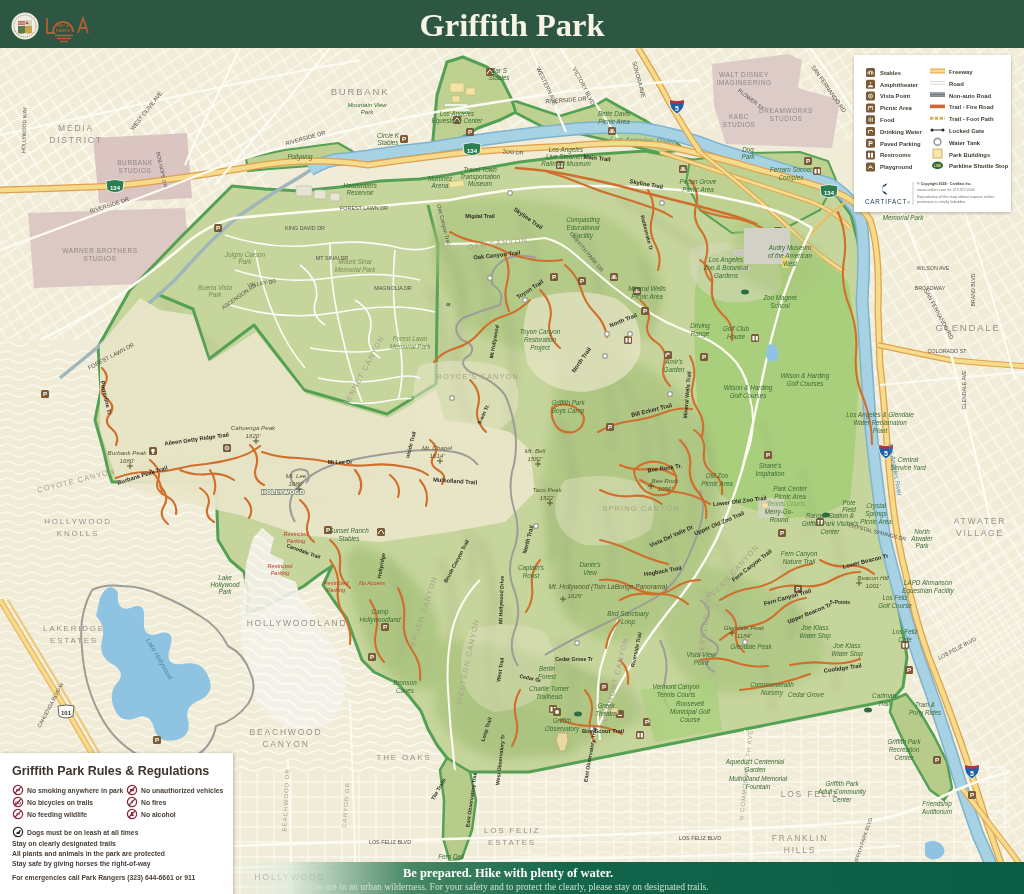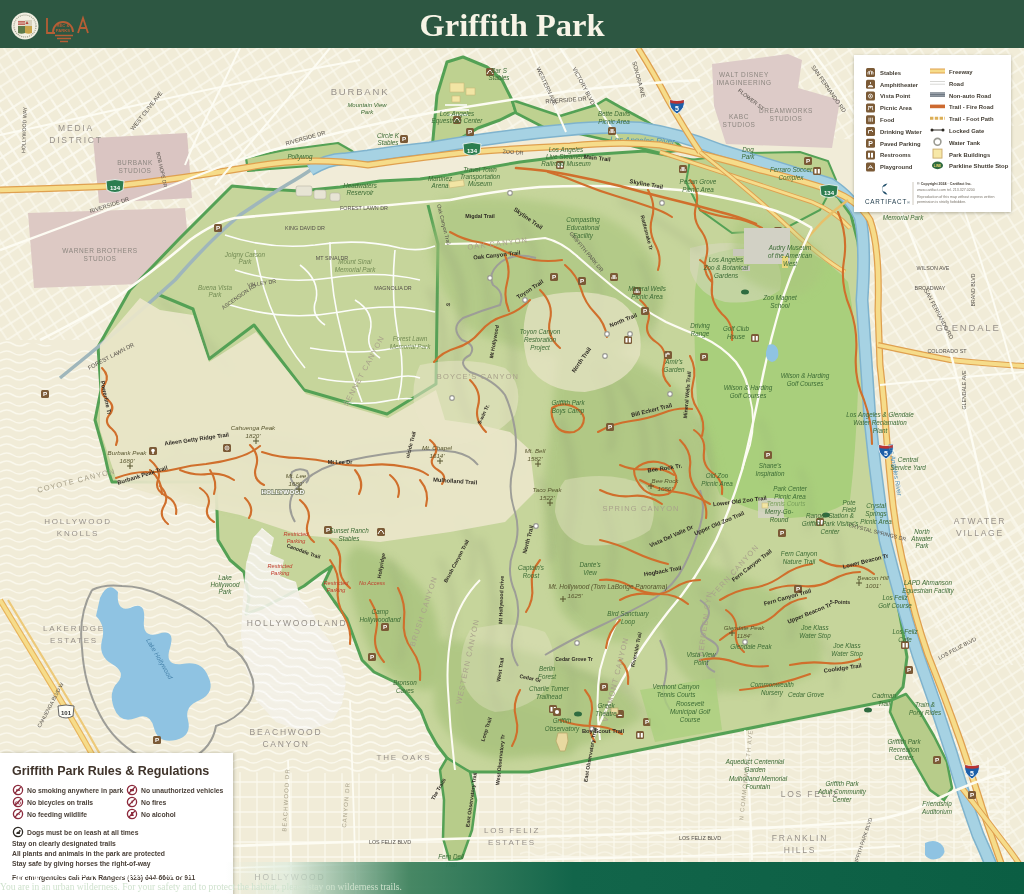--- a/index.html
+++ b/index.html
@@ -2,21 +2,21 @@
 <html><head>
 <meta charset="utf-8">
 <style>
 html,body{margin:0;padding:0;width:1024px;height:894px;overflow:hidden;background:#f1ecd8;font-family:"Liberation Sans",sans-serif;}
 #page{position:relative;width:1024px;height:894px;}
 #mapsvg{position:absolute;left:0;top:0;}
 #header{position:absolute;left:0;top:0;width:1024px;height:48px;background:#2d5742;z-index:20;}
 #title{position:absolute;left:0;top:7px;width:1024px;text-align:center;font-family:"Liberation Serif",serif;font-weight:bold;font-size:32.5px;color:#f7f4e6;z-index:21;}
 #legend{position:absolute;left:854px;top:55px;width:157px;height:157px;background:#ffffff;box-shadow:0 1px 3px rgba(60,60,40,.35);z-index:10;}
 #rules{position:absolute;left:0px;top:753px;width:233px;height:167px;background:#ffffff;box-shadow:1px 0 3px rgba(60,60,40,.3);z-index:10;}
-#footer{position:absolute;left:0px;top:862px;width:1024px;height:32px;z-index:12;background:linear-gradient(90deg,rgba(244,248,242,0) 22%,rgba(222,236,222,.75) 28%,rgba(62,130,94,.95) 40%,#12654a 56%,#0b5e43 100%);text-align:left;}
+#footer{position:absolute;left:0px;top:862px;width:1024px;height:32px;z-index:12;background:linear-gradient(90deg,rgba(244,248,242,0) 22%,rgba(222,236,222,.75) 28%,rgba(62,130,94,.95) 40%,#12654a 56%,#0b5e43 100%);text-align:center;}
 #footer .l1{font-family:"Liberation Serif",serif;font-weight:bold;font-size:12.5px;color:#ffffff;margin:5px 8px 0 0;line-height:13px;}
 #footer .l2{font-family:"Liberation Serif",serif;font-size:9.5px;color:#cfe2cd;margin:2px 8px 0 0;line-height:10px;}
 text{font-family:"Liberation Sans",sans-serif;}
 </style>
 </head>
 <body>
 <div id="page">
 
 <svg id="mapsvg" width="1024" height="894" viewBox="0 0 1024 894">
 <defs>
@@ -1259,15 +1259,15 @@
 <text x="12" y="93">Stay on clearly designated trails</text>
 <text x="12" y="103">All plants and animals in the park are protected</text>
 <text x="12" y="113">Stay safe by giving horses the right-of-way</text>
 <text x="12" y="127">For emergencies call Park Rangers (323) 644-6661 or 911</text>
 </g>
 </svg>
 </div>
 
 <div id="footer">
 <div class="l1">Be prepared. Hike with plenty of water.</div>
-<div class="l2">You are in an urban wilderness. For your safety and to protect the habitat, please stay on wilderness trails.</div>
+<div class="l2">You are in an urban wilderness. For your safety and to protect the clearly, please stay on designated trails.</div>
 </div>
 </div>
 
 </body></html>

